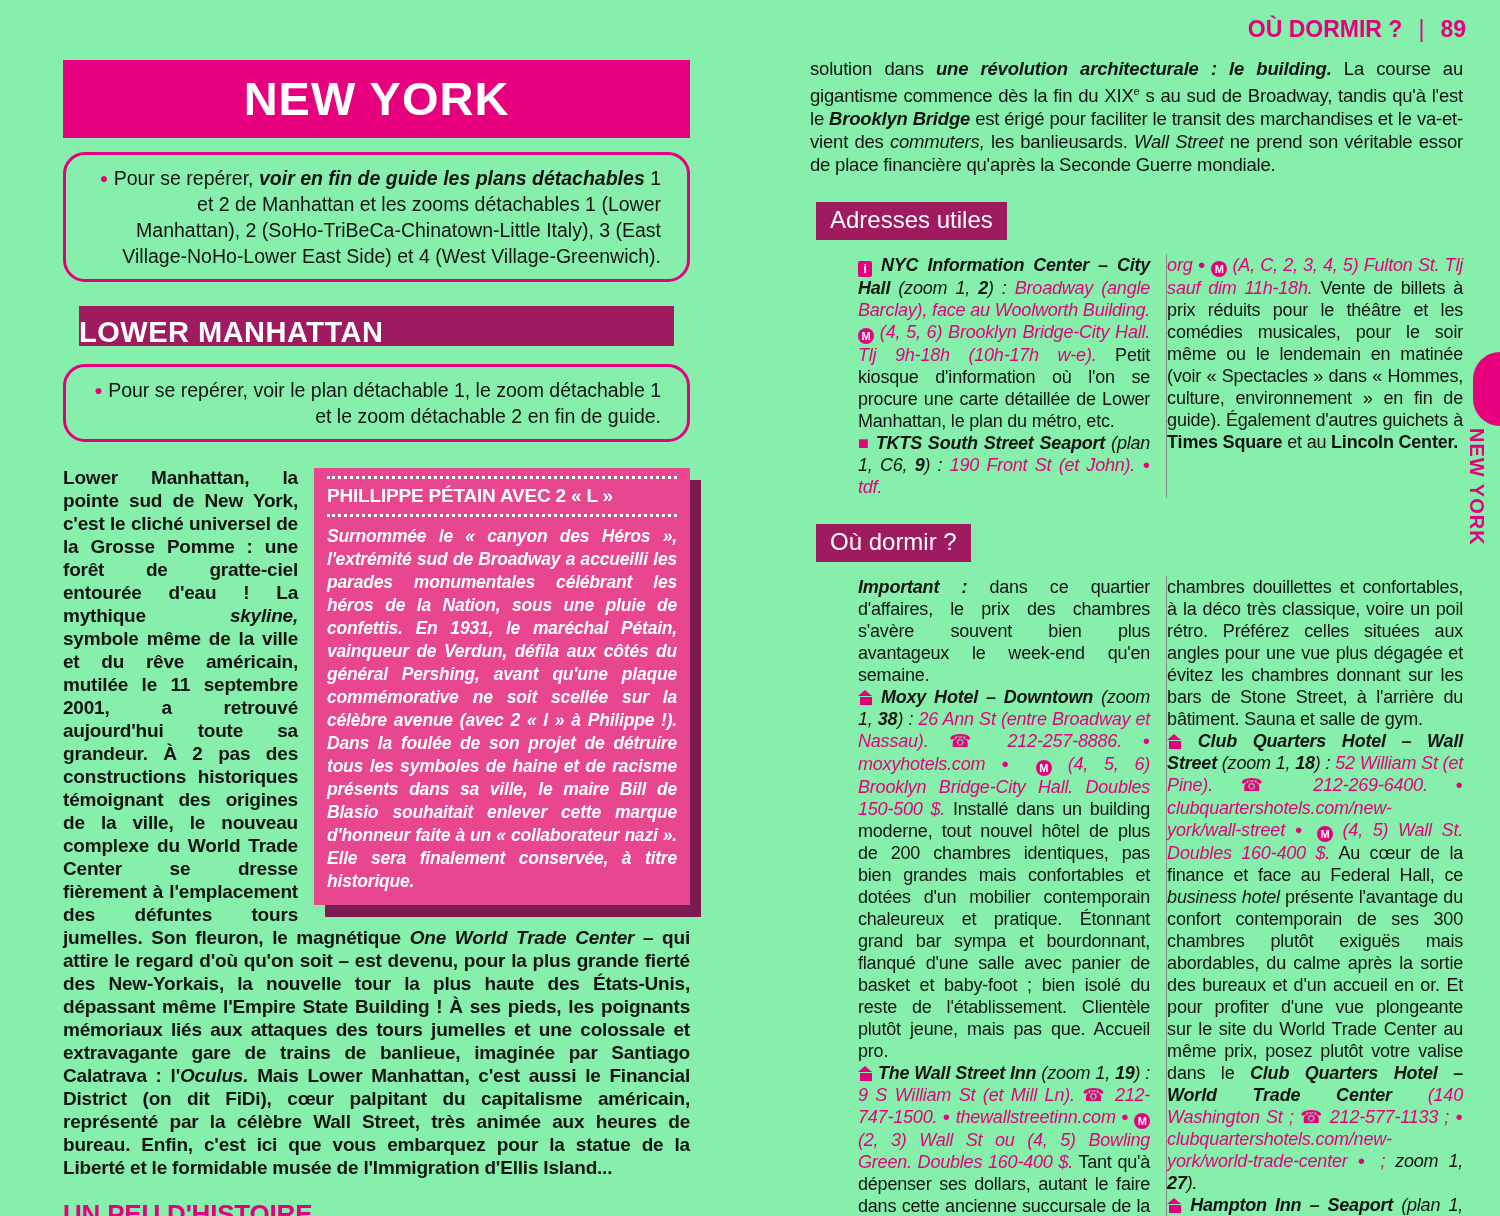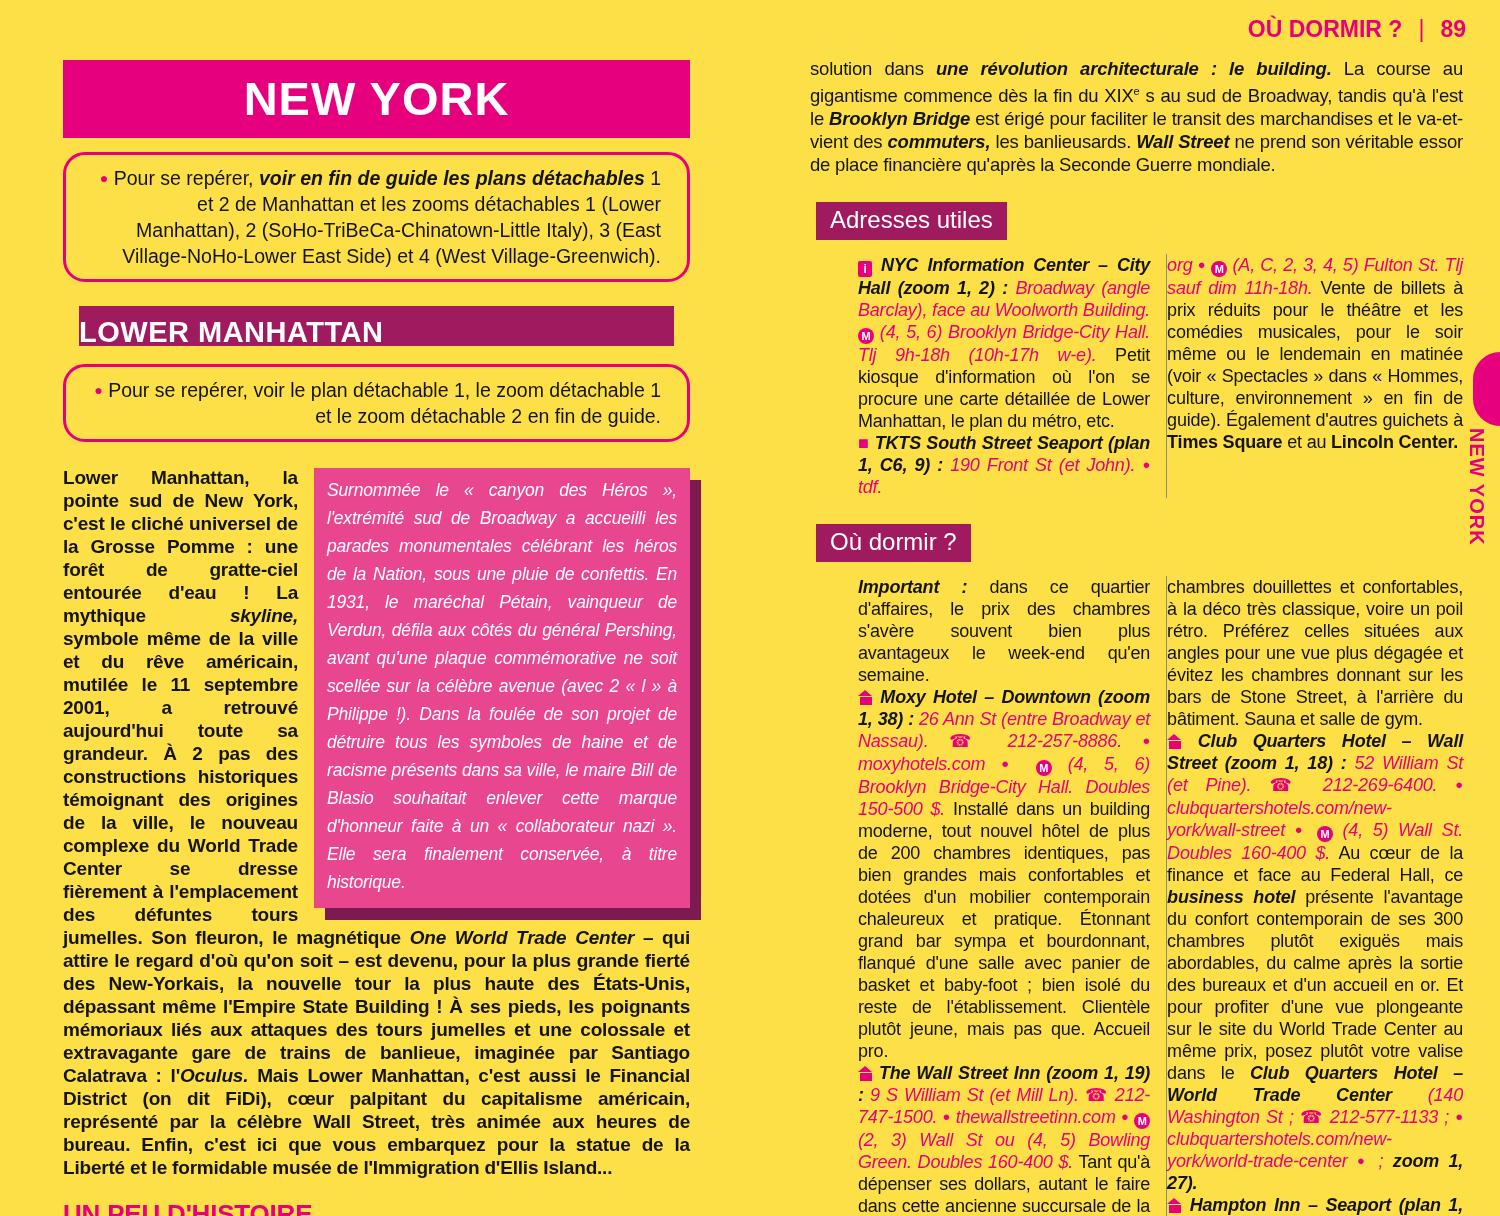--- a/index.html
+++ b/index.html
@@ -4,63 +4,63 @@
 <title>Guide — New York, Lower Manhattan</title>
 <style>
   :root{
     --pink:#e6007e;
     --dark:#a01a60;
     --box_pink:#e8468f;
     --box_shadow:#7c1b52;
   }
   html,body{margin:0;padding:0;background:#fff;}
   .page{
-    position:relative;width:1500px;height:1216px;overflow:hidden;background:#fde047;
+    position:relative;width:1500px;height:1216px;overflow:hidden;background:#86efac;
     font-family:"Liberation Sans",sans-serif;color:#141414;
   }
   
   .page-head{position:absolute;top:16px;right:34px;display:flex;gap:16px;align-items:baseline;
     color:var(--pink);font-weight:700;font-size:23px;}
   .page-head .sep{font-weight:400;}
   
   .leftcol{position:absolute;left:63px;top:60px;width:627px;}
   .banner-pink{background:var(--pink);color:#fff;text-align:center;font-size:47px;
     height:78px;line-height:78px;margin:0 0 14px;font-weight:700;letter-spacing:1px;}
   .note{border:3px solid var(--pink);border-radius:22px;padding:10px 26px;text-align:right;
     font-size:19.5px;line-height:26px;margin-bottom:24px;}
   .banner-dark{background:var(--dark);color:#fff;font-size:29px;height:40px;line-height:52px;
     padding-left:0;margin:0 16px 18px;font-weight:700;letter-spacing:.5px;}
   .intro{font-weight:700;font-size:19px;line-height:23px;letter-spacing:-.2px;}
   .intro p{margin:0;}
   .petain{float:right;width:350px;margin:2px 0 10px 16px;background:var(--box_pink);
     box-shadow:11px 12px 0 var(--box_shadow);padding:8px 13px 12px;color:#fff;}
   .petain h3{margin:0 0 8px;font-size:19px;line-height:1.25;font-weight:700;letter-spacing:-.2px;
     border-top:3px dotted #fff;border-bottom:3px dotted #fff;padding:5px 0 6px;}
-  .petain p{margin:0;font-style:italic;font-weight:400;font-size:17.5px;line-height:28px;text-align:justify;}
+  .petain p{margin:0;font-style:italic;font-weight:700;font-size:17.5px;line-height:23px;text-align:justify;}
   .sub-head{color:var(--pink);font-size:26px;margin:20px 0 12px;font-weight:700;letter-spacing:-.2px;}
   .body{font-size:19px;line-height:23px;letter-spacing:-.2px;margin:0;}
   .just{text-align:justify;}
   
   .rightcol{position:absolute;left:810px;top:57px;width:653px;}
   .cont{font-size:18.5px;line-height:23px;margin:0 0 26px;}
   .box-head{display:inline-block;background:var(--dark);color:#fff;font-size:24px;font-weight:400;
     padding:4px 14px 6px;margin:0 6px 14px;}
   .twocol{display:flex;margin-bottom:26px;align-items:stretch;margin-left:48px;}
   .col{width:308px;font-size:18px;line-height:22px;letter-spacing:-.2px;}
   .col2{border-left:1px solid #8a8a8a;padding-left:0;margin-left:16px;width:312px;}
   .entry{margin:0;}
   .price-head{color:var(--pink);font-size:25px;line-height:1.14;margin:18px 0 12px;width:230px;font-weight:700;}
   
   .side-bump{position:absolute;right:0;top:352px;width:27px;height:74px;background:var(--pink);
     border-radius:40px 0 0 40px;}
   .side-label{position:absolute;right:12px;top:428px;writing-mode:vertical-rl;color:var(--pink);
     font-weight:700;font-size:20px;letter-spacing:1px;}
   
   .b{font-weight:700;}
-  .i{font-style:italic;font-weight:bold;}
+  .i{font-style:italic;}
   .bi{font-weight:700;font-style:italic;}
   .pi{color:var(--pink);font-style:italic;}
   .sup{font-size:.6em;vertical-align:super;}
   
   .ic{font-style:normal;}
   .ic-dot{color:var(--pink);font-size:.72em;vertical-align:.14em;}
   .ic-sq{color:var(--pink);}
   .ic-phone{color:var(--pink);}
   .ic-metro{display:inline-flex;align-items:center;justify-content:center;width:16px;height:16px;
     border-radius:50%;background:var(--pink);color:#fff;font-weight:700;font-size:11px;vertical-align:-2px;}
@@ -86,20 +86,21 @@
     <h1 class="banner-pink">NEW YORK</h1>
 
     <div class="note"><span class="ic ic-dot">●</span><span> Pour se repérer, </span><span class="bi">voir en fin de guide les plans détachables</span><span> 1 et 2 de Manhattan et les zooms détachables 1 (Lower Manhattan), 2 (SoHo-TriBeCa-Chinatown-Little Italy), 3 (East Village-NoHo-Lower East Side) et 4 (West Village-Greenwich).</span></div>
 
     <h2 class="banner-dark">LOWER MANHATTAN</h2>
 
     <div class="note"><span class="ic ic-dot">●</span><span> Pour se repérer, voir le plan détachable 1, le zoom détachable 1 et le zoom détachable 2 en fin de guide.</span></div>
 
     <div class="intro">
       <aside class="petain">
+        <h3>PHILLIPPE PÉTAIN AVEC 2 « L »</h3>
         <p><span>Surnommée le « canyon des Héros », l'extrémité sud de Broadway a accueilli les parades monumentales célébrant les héros de la Nation, sous une pluie de confettis. En 1931, le maréchal Pétain, vainqueur de Verdun, défila aux côtés du général Pershing, avant qu'une plaque commémorative ne soit scellée sur la célèbre avenue (avec 2 « l » à Philippe !). Dans la foulée de son projet de détruire tous les symboles de haine et de racisme présents dans sa ville, le maire Bill de Blasio souhaitait enlever cette marque d'honneur faite à un « collaborateur nazi ». Elle sera finalement conservée, à titre historique.</span></p>
       </aside>
       <p class="just"><span>Lower Manhattan, la pointe sud de New York, c'est le cliché universel de la Grosse Pomme : une forêt de gratte-ciel entourée d'eau ! La mythique </span><span class="i">skyline,</span><span> symbole même de la ville et du rêve américain, mutilée le 11 septembre 2001, a retrouvé aujourd'hui toute sa grandeur. À 2 pas des constructions historiques témoignant des origines de la ville, le nouveau complexe du World Trade Center se dresse fièrement à l'emplacement des défuntes tours jumelles. Son fleuron, le magnétique </span><span class="i">One World Trade Center</span><span> – qui attire le regard d'où qu'on soit – est devenu, pour la plus grande fierté des New-Yorkais, la nouvelle tour la plus haute des États-Unis, dépassant même l'Empire State Building ! À ses pieds, les poignants mémoriaux liés aux attaques des tours jumelles et une colossale et extravagante gare de trains de banlieue, imaginée par Santiago Calatrava : l'</span><span class="i">Oculus.</span><span> Mais Lower Manhattan, c'est aussi le Financial District (on dit FiDi), cœur palpitant du capitalisme américain, représenté par la célèbre Wall Street, très animée aux heures de bureau. Enfin, c'est ici que vous embarquez pour la statue de la Liberté et le formidable musée de l'Immigration d'Ellis Island...</span></p>
     </div>
 
     <h2 class="sub-head">UN PEU D'HISTOIRE</h2>
 
   </section>
 
   <section class="rightcol">

